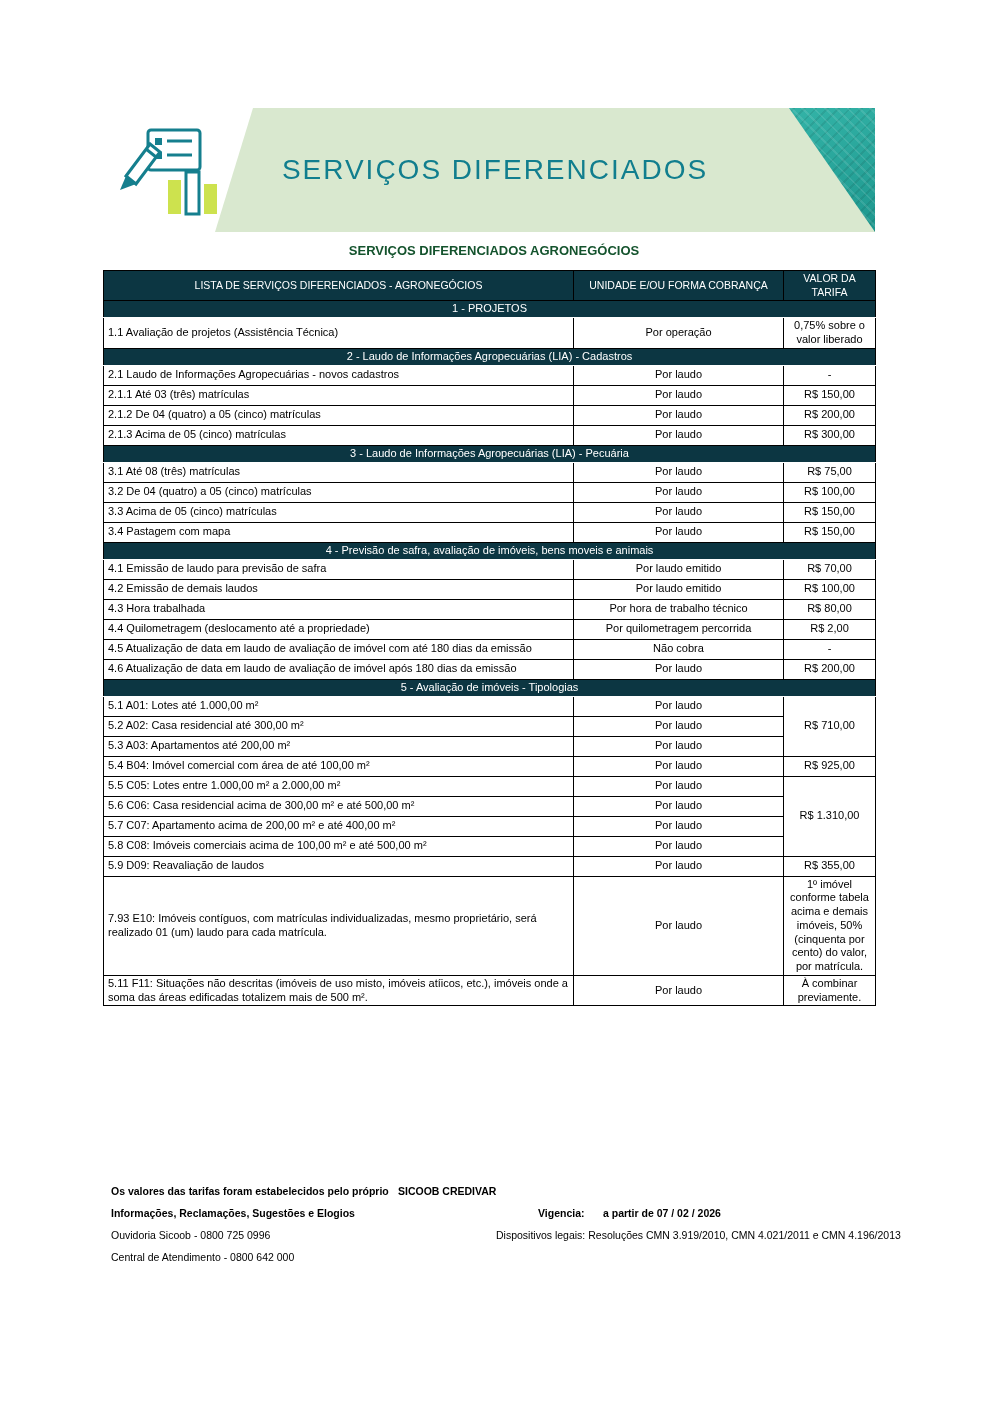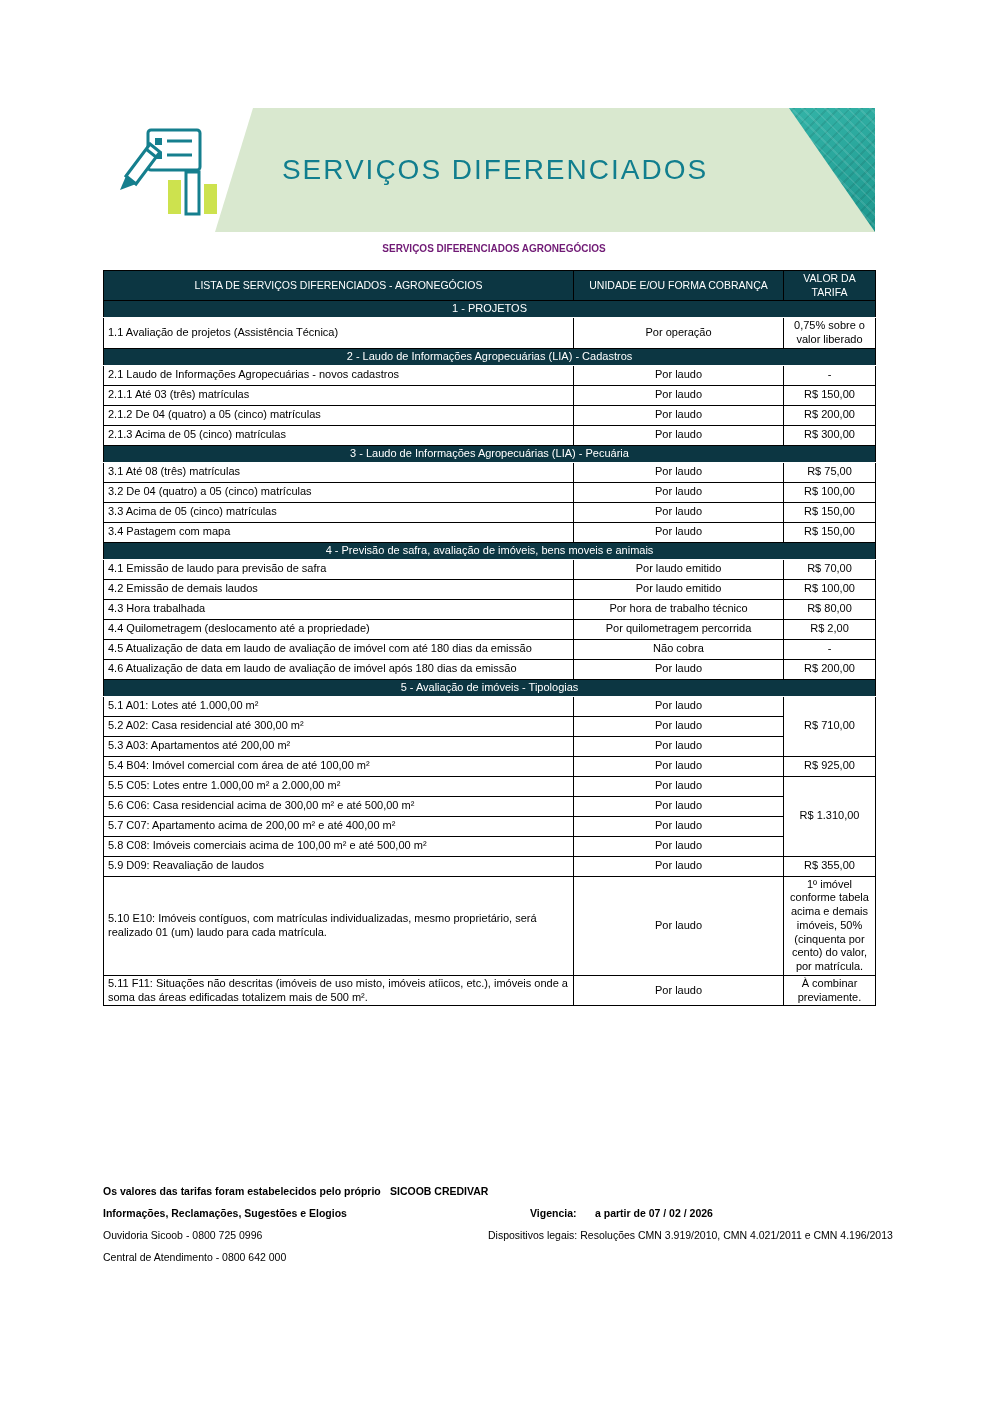--- a/index.html
+++ b/index.html
@@ -17,21 +17,21 @@
       repeating-linear-gradient(-45deg, rgba(0,0,0,0.08) 0 2px, rgba(0,0,0,0) 2px 8px),
       linear-gradient(160deg,#33b3a7,#1e978e);
     clip-path:polygon(0 0, 100% 0, 100% 100%); }
   .banner-title { position:absolute; left:40px; right:140px; top:0; bottom:0;
     display:flex; align-items:center; justify-content:center;
     font-size:28px; letter-spacing:2px; color:#117e8e; white-space:nowrap; }
   .logo { position:absolute; left:110px; top:126px; width:132px; height:94px; }
 
   
   .subtitle { position:absolute; left:0; top:243px; width:988px; text-align:center;
-    font-size:10px; font-weight:bold; color:#701a75; }
+    font-size:13px; font-weight:bold; color:#14532d; }
 
   
   table.tariff { position:absolute; left:103px; top:270px; width:772px;
     border-collapse:collapse; table-layout:fixed;padding-left:48px; }
   table.tariff col.c0 { width:470px; }
   table.tariff col.c1 { width:210px; }
   table.tariff col.c2 { width:92px; }
   table.tariff th, table.tariff td { border:1px solid #000; font-size:11px;
     padding:1px 4px; vertical-align:middle; line-height:1.25; }
   table.tariff th { background:#0c3642; color:#fff; font-weight:normal;
@@ -39,21 +39,21 @@
   table.tariff td.c0 { text-align:left; height:20px; }
   table.tariff td.c1, table.tariff td.c2 { text-align:center; height:20px; }
   tr.section-row td { background:#0c3642; color:#fff; height:17px; text-align:center;
     border-top:1.5px solid #fff; border-bottom:1.5px solid #fff; font-size:11px; }
   tr.h36 td { height:36px; }
   tr.h176 td { height:176px; }
   tr.h84 td { height:84px; }
 
   
   .footer { position:absolute; left:103px; top:1185px; width:790px; font-size:10.5px; }
-  .f-line { position:relative; height:22px; }
+  .f-line { position:relative; height:22px;margin-left:8px; }
   .f-line span { position:absolute; top:0; white-space:nowrap; }
   .fb { font-weight:bold; }
   .p287 { left:287px; } .p427 { left:427px; } .p492 { left:492px; } .p385 { left:385px; }
 </style>
 </head>
 <body>
 
 <div class="page">
 
   <div class="banner">
@@ -224,21 +224,21 @@
     <tr>
       <td class="c0">5.8 C08: Imóveis comerciais acima de 100,00 m² e até 500,00 m²</td>
       <td class="c1">Por laudo</td>
     </tr>
     <tr>
       <td class="c0">5.9 D09: Reavaliação de laudos</td>
       <td class="c1">Por laudo</td>
       <td class="c2">R$ 355,00</td>
     </tr>
     <tr class="h176">
-      <td class="c0">5.10 E10: Imóveis contíguos, com matrículas individualizadas, mesmo proprietário, será realizado 01 (um) laudo  para cada matrícula.</td>
+      <td class="c0">7.93 E10: Imóveis contíguos, com matrículas individualizadas, mesmo proprietário, será realizado 01 (um) laudo  para cada matrícula.</td>
       <td class="c1">Por laudo</td>
       <td class="c2">1º imóvel conforme tabela acima e demais imóveis, 50% (cinquenta por cento) do valor, por matrícula.</td>
     </tr>
     <tr class="h84">
       <td class="c0">5.11 F11: Situações não descritas (imóveis de uso misto, imóveis atíicos, etc.), imóveis onde a soma das áreas edificadas totalizem mais de 500 m².</td>
       <td class="c1">Por laudo</td>
       <td class="c2">À combinar previamente.</td>
     </tr>
   </tbody>
     </table>

